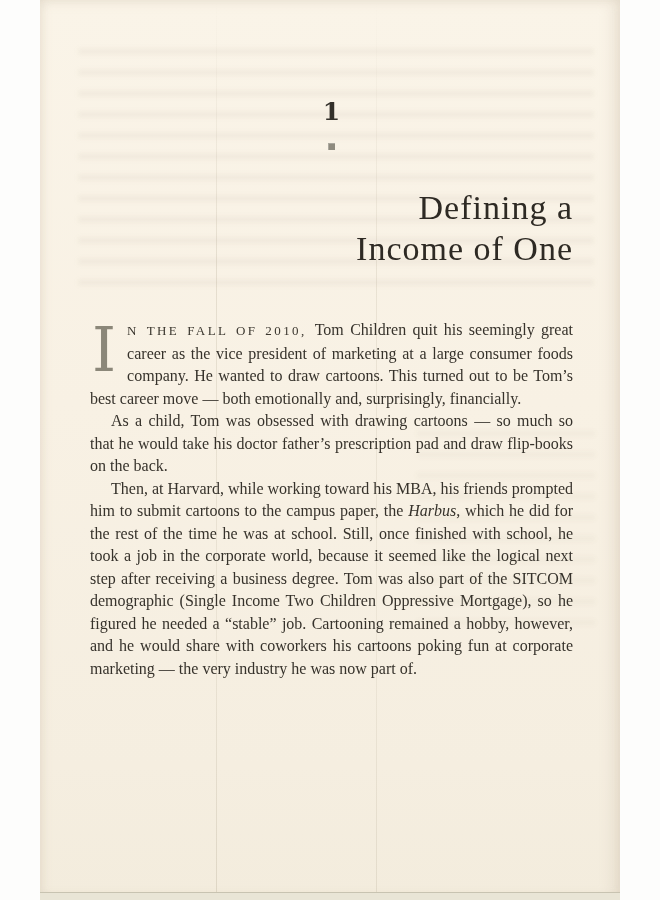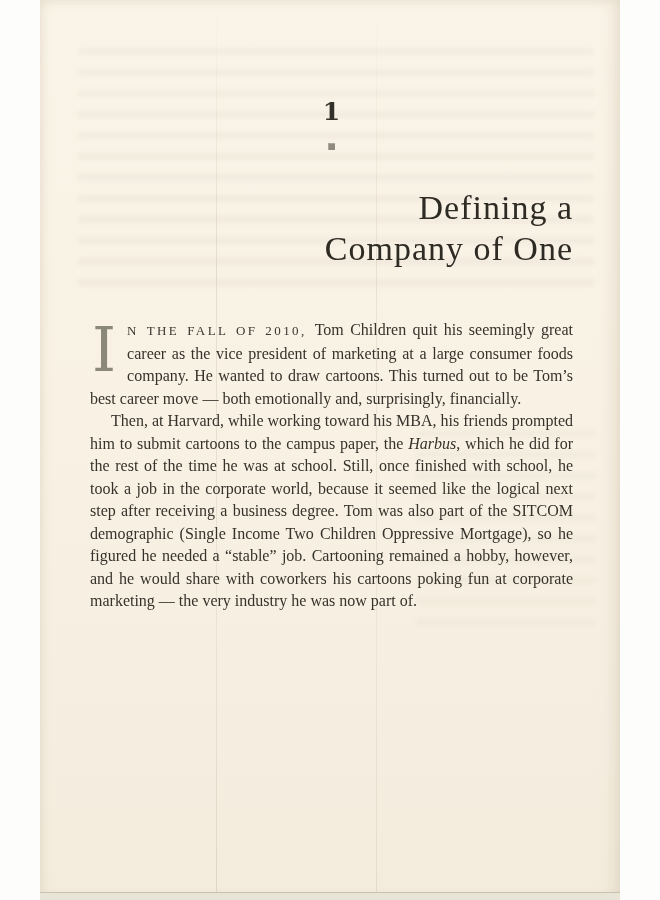--- a/index.html
+++ b/index.html
@@ -105,22 +105,23 @@
   <div class="ghosting upper"></div>
   <div class="ghosting mid"></div>
   <div class="crease c1"></div>
   <div class="crease c2"></div>
 
   <div class="content">
     <div class="chapter-number">1</div>
     <span class="ornament"></span>
     <div class="title">
       <div>Defining a</div>
-      <div>Company of One</div>
+      <div>Income of One</div>
     </div>
     <div class="body-text">
         <p class=""><span class="dropcap">I</span><span class="smallcaps">N THE FALL OF 2010, </span><span>Tom Children quit his seemingly great career as the vice president of marketing at a large consumer foods company. He wanted to draw cartoons. This turned out to be Tom’s best career move — both emotionally and, surprisingly, financially.</span></p>
+        <p class="indent"><span>As a child, Tom was obsessed with drawing cartoons — so much so that he would take his doctor father’s prescription pad and draw flip-books on the back.</span></p>
         <p class="indent"><span>Then, at Harvard, while working toward his MBA, his friends prompted him to submit cartoons to the campus paper, the </span><span class="italic">Harbus</span><span>, which he did for the rest of the time he was at school. Still, once finished with school, he took a job in the corporate world, because it seemed like the logical next step after receiving a business degree. Tom was also part of the SITCOM demographic (Single Income Two Children Oppressive Mortgage), so he figured he needed a “stable” job. Cartooning remained a hobby, however, and he would share with coworkers his cartoons poking fun at corporate marketing — the very industry he was now part of.</span></p>
       </div>
   </div>
 
   <div class="page-bottom-edge"></div>
 </div>
 
 </body></html>

